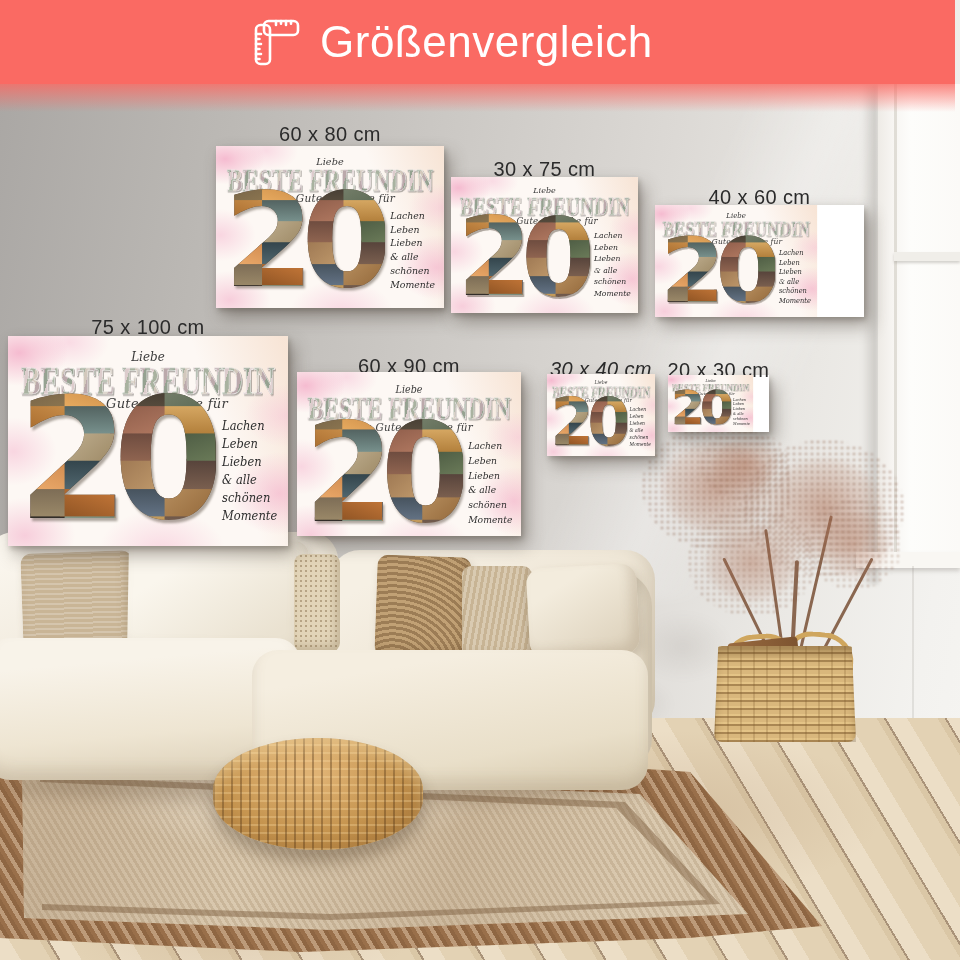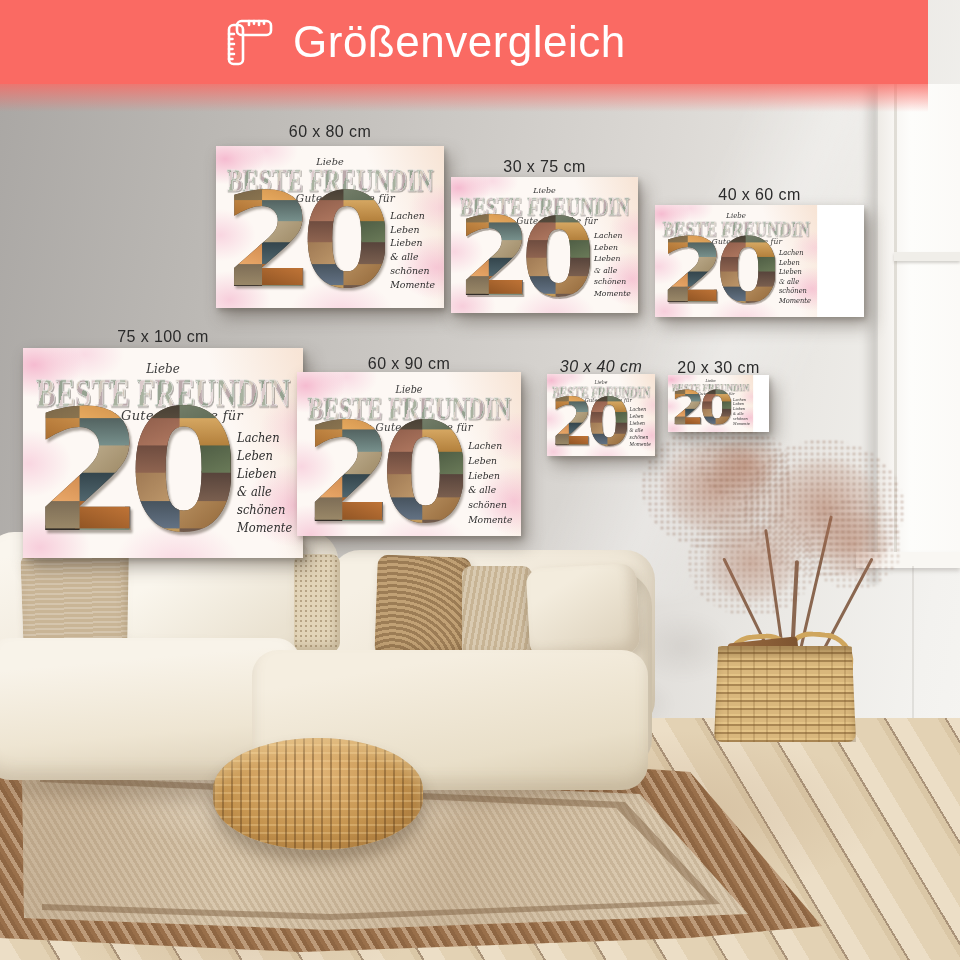--- a/index.html
+++ b/index.html
@@ -121,21 +121,21 @@
   .foliage.f1{left:642px;top:424px;width:150px;height:126px;}
   .foliage.f2{left:744px;top:440px;width:160px;height:136px;}
   .foliage.f3{left:688px;top:508px;width:128px;height:108px;opacity:.85;}
   .foliage.f4{left:806px;top:500px;width:96px;height:90px;opacity:.8;}
   .foliage.f5{left:700px;top:430px;width:90px;height:70px;opacity:.9;}
 
   
   .print{position:absolute;background:#fff;z-index:40;
     box-shadow:6px 9px 16px rgba(70,60,50,.42),2px 3px 5px rgba(70,60,50,.28);}
   .size-label{position:absolute;left:50%;transform:translateX(-50%);white-space:nowrap;
-    font-size:16px;font-weight:500;letter-spacing:.4px;color:#2b2b2b;}
+    font-size:20px;font-weight:500;letter-spacing:.4px;color:#2b2b2b;}
   .art-slot{position:absolute;left:0;top:0;width:100%;height:100%;overflow:hidden;display:block;}
   .art{position:absolute;left:0;top:0;width:280px;height:200px;transform-origin:0 0;
     transform:scale(var(--sx),var(--sy));overflow:hidden;
     background:
       radial-gradient(70px 45px at 4% 8%,rgba(243,172,199,.8),transparent 70%),
       radial-gradient(55px 35px at 22% 3%,rgba(247,200,218,.6),transparent 72%),
       radial-gradient(60px 45px at 2% 55%,rgba(245,186,209,.55),transparent 72%),
       radial-gradient(70px 50px at 6% 95%,rgba(243,178,203,.6),transparent 72%),
       radial-gradient(85px 55px at 55% 103%,rgba(246,190,212,.55),transparent 75%),
       radial-gradient(70px 55px at 97% 75%,rgba(243,172,200,.6),transparent 72%),
@@ -171,21 +171,21 @@
       0% 60%,33% 60%,66% 60%,100% 60%,
       0% 80%,33% 80%,66% 80%,100% 80%,
       0% 100%,33% 100%,66% 100%,100% 100%;
     -webkit-background-clip:text;background-clip:text;color:transparent;
     filter:drop-shadow(2px 3px 1px rgba(80,68,56,.45));}
   .a-side{position:absolute;left:214px;top:78px;width:64px;
     font-family:"DejaVu Serif",serif;font-style:italic;font-size:11.5px;line-height:17px;color:#2e2e2e;}
 
   
   .header{position:absolute;left:0;top:0;width:928px;height:84px;z-index:50;
-    display:flex;align-items:center;}
+    display:flex;align-items:center;padding-left:27px;}
   .header-bg{position:absolute;inset:0;background:#fa6a63;}
   .header-fade{position:absolute;left:0;top:84px;width:100%;height:28px;
     background:linear-gradient(rgba(250,106,99,.8),rgba(250,106,99,0));}
   .header-content{position:relative;display:flex;align-items:center;gap:18px;margin-left:225px;}
   .header-title{color:#fff;font-size:44px;font-weight:500;letter-spacing:.5px;
     font-family:"Liberation Sans",sans-serif;}
 </style>
 </head>
 <body>
 
@@ -289,21 +289,21 @@
   <span class="a-side"><span>Lachen</span><br>
     <span>Leben</span><br>
     <span>Lieben</span><br>
     <span>&amp; alle</span><br>
     <span>schönen</span><br>
     <span>Momente</span>
   </span>
 </span>
       </span>
   </div>
-  <div class="print" style="left:8px;top:348px;width:280px;height:210px;margin-left:15px;--sx:1;--sy:1.05;">
+  <div class="print" style="left:8px;top:336px;width:280px;height:210px;--sx:1;--sy:1.05;">
     <span class="size-label" style="top:-20px;">75 x 100 cm</span>
     <span class="art-slot">
         <span class="art">
   <span class="a-liebe">Liebe</span>
   <span class="a-main">BESTE FREUNDIN</span>
   <span class="a-sub">Alles Gute &amp; Danke für</span>
   <span class="a-num">20</span>
   <span class="a-side"><span>Lachen</span><br>
     <span>Leben</span><br>
     <span>Lieben</span><br>

